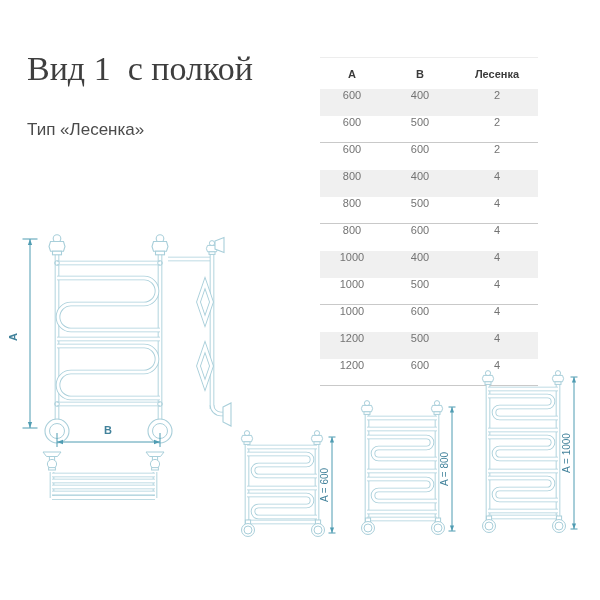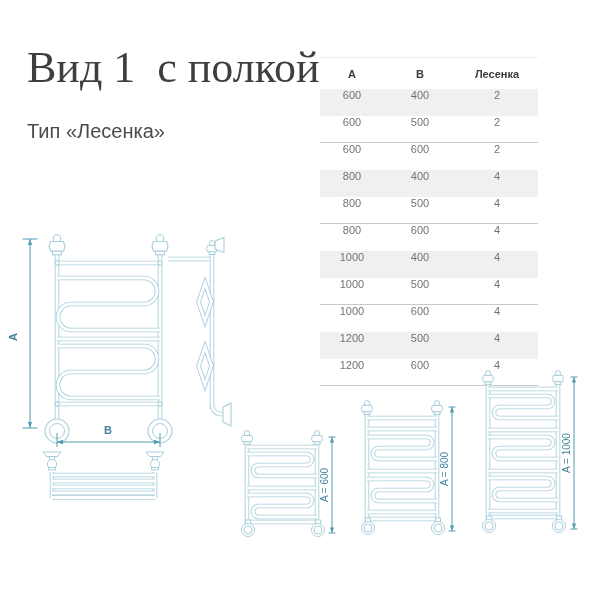--- a/index.html
+++ b/index.html
@@ -2,23 +2,23 @@
 <html style="--line: #a9cfda; --dim: #4f9cb2; --dim-text: #42829b; --table-shade: #f0f0f0; --table-divider: #c9c9c9;"><head>
 <meta charset="utf-8">
 <style>
   :root{
     --line:#a9cfda; --dim:#4f9cb2; --dim-text:#42829b;
     --table-shade:#f0f0f0; --table-divider:#c9c9c9;
   }
   html,body{margin:0;padding:0;background:#fff;}
   .page{position:relative;width:600px;height:600px;background:#fff;overflow:hidden;
         font-family:"Liberation Sans",sans-serif;}
-  .title{position:absolute;left:27px;top:42px;margin:0;font-family:"Liberation Serif",serif;
-         font-weight:400;font-size:44px;color:#3e3e3e;white-space:pre;}
-  .subtitle{position:absolute;left:27px;top:120px;font-size:20px;color:#4b4b4b;}
+  .title{position:absolute;left:27px;top:50px;margin:0;font-family:"Liberation Serif",serif;
+         font-weight:400;font-size:34px;color:#3e3e3e;white-space:pre;}
+  .subtitle{position:absolute;left:27px;top:120px;font-size:17px;color:#4b4b4b;}
 
   .spec-table{position:absolute;left:320px;top:57px;width:218px;border-top:1px solid #ededed;}
   .thead{display:flex;height:31px;align-items:center;}
   .trow{display:flex;height:27px;align-items:flex-start;box-sizing:border-box;}
   .shaded{background:var(--table-shade);}
   .divided{border-bottom:1px solid var(--table-divider);}
   .tcell{text-align:center;font-size:11px;color:#737373;}
   .tcell:nth-child(1){width:64px}.tcell:nth-child(2){width:72px}.tcell:nth-child(3){width:82px}
   .th{font-weight:700;color:#3b3b3b;}
 

